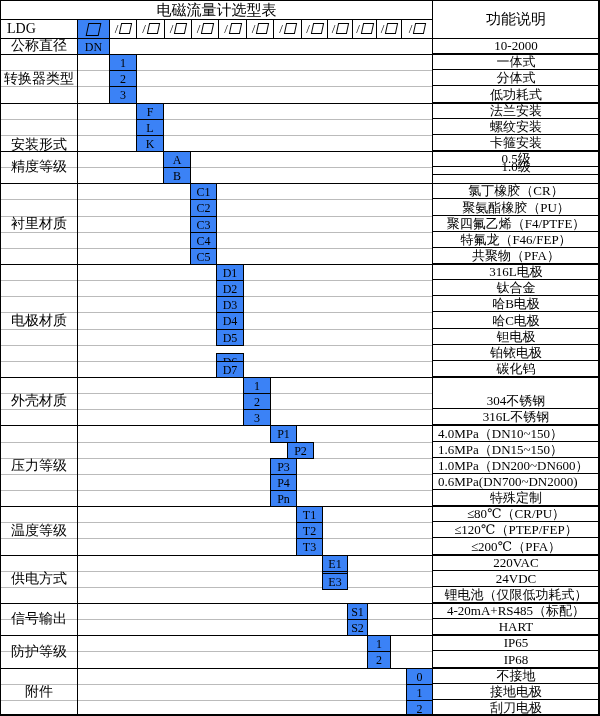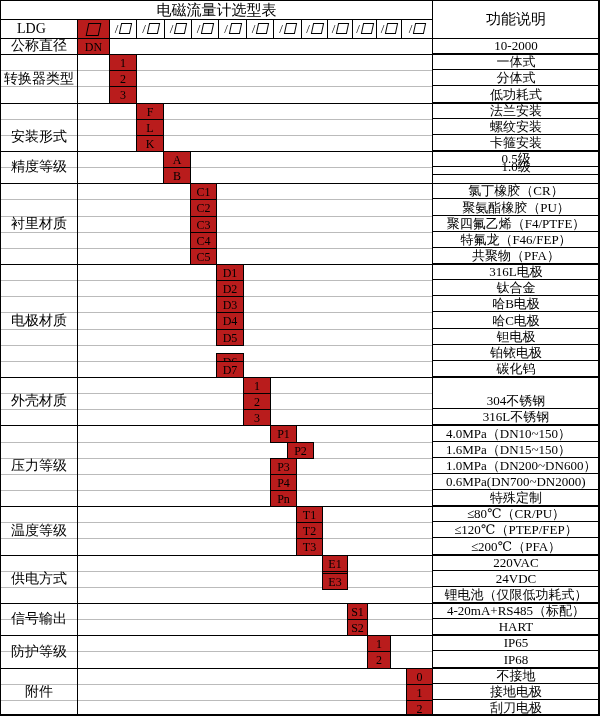--- a/index.html
+++ b/index.html
@@ -6,32 +6,32 @@
   #sheet{
     position:relative;width:600px;height:716px;background:#fff;
     border:1px solid #000;border-right:2px solid #000;border-bottom:2px solid #000;
     box-sizing:border-box;
     font-family:"Liberation Serif","DejaVu Serif",serif;color:#000;
     overflow:hidden;
   }
   .cell{position:absolute;box-sizing:border-box;display:flex;align-items:center;justify-content:center;line-height:1;white-space:nowrap;}
   .lbl{font-size:14px;}
   .d{left:431px;width:168px;border-bottom:1px solid #000;font-size:13px;background:transparent;}
-  .d.left{justify-content:flex-start;padding-left:14px;}
-  .c{border:1px solid #000;background:#b91c1c;font-size:12px;}
+  .d.left{justify-content:flex-start;padding-left:6px;}
+  .c{border:1px solid #000;background:#3b82f6;font-size:12px;}
   .hl{position:absolute;height:1px;background:#000;left:0;width:600px;}
   .gl{position:absolute;height:1px;background:#bbb;left:0;width:431px;}
   .vl{position:absolute;width:1px;background:#000;}
   .bx{width:9px;height:9px;border:1px solid #000;transform:skewX(-12deg);display:inline-block;}
   .bx.big{width:11px;height:11px;}
   .mcell{border-left:1px solid #000;gap:2px;font-size:13px;}
   .slash{font-size:13px;}
   #title{left:0;top:0;width:431px;height:18px;font-size:15px;}
   #fn-header{left:431px;top:0;width:168px;height:37px;font-size:15px;}
-  #ldg{left:0;top:18px;width:76px;height:19px;justify-content:flex-start;padding-left:16px;font-size:14px;}
+  #ldg{left:0;top:18px;width:76px;height:19px;justify-content:flex-start;padding-left:6px;font-size:14px;}
 </style>
 </head>
 <body>
 
 <div id="sheet">
 
   <div class="gl" style="top:69px"></div>
   <div class="gl" style="top:85px"></div>
   <div class="gl" style="top:118px"></div>
   <div class="gl" style="top:134px"></div>
@@ -129,21 +129,21 @@
       <span class="slash">/</span>
       <span class="bx"></span>
     </div>
   <div class="cell mcell" style="left:400px;top:18px;width:31px;height:19px">
       <span class="slash">/</span>
       <span class="bx"></span>
     </div>
 
   <div class="cell lbl" style="left:0;top:37px;width:76px;height:16px">公称直径</div>
   <div class="cell lbl" style="left:0;top:53px;width:76px;height:49px">转换器类型</div>
-  <div class="cell lbl" style="left:0;top:112px;width:76px;height:48px">安装形式</div>
+  <div class="cell lbl" style="left:0;top:120px;width:76px;height:48px">安装形式</div>
   <div class="cell lbl" style="left:0;top:150px;width:76px;height:32px">精度等级</div>
   <div class="cell lbl" style="left:0;top:182px;width:76px;height:81px">衬里材质</div>
   <div class="cell lbl" style="left:0;top:263px;width:76px;height:113px">电极材质</div>
   <div class="cell lbl" style="left:0;top:376px;width:76px;height:48px">外壳材质</div>
   <div class="cell lbl" style="left:0;top:424px;width:76px;height:81px">压力等级</div>
   <div class="cell lbl" style="left:0;top:505px;width:76px;height:49px">温度等级</div>
   <div class="cell lbl" style="left:0;top:554px;width:76px;height:48px">供电方式</div>
   <div class="cell lbl" style="left:0;top:602px;width:76px;height:32px">信号输出</div>
   <div class="cell lbl" style="left:0;top:667px;width:76px;height:48px">附件</div>
   <div class="cell lbl" style="left:0;top:634px;width:76px;height:33px">防护等级</div>

